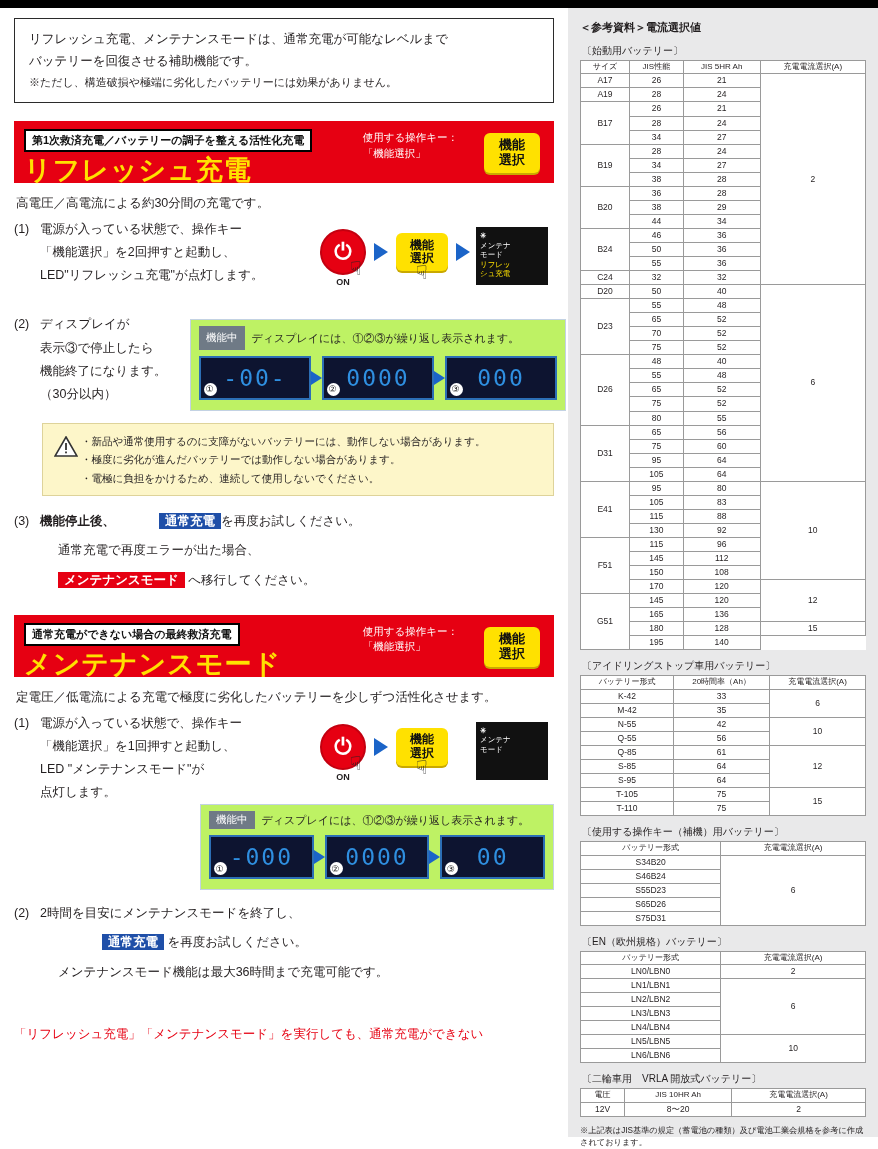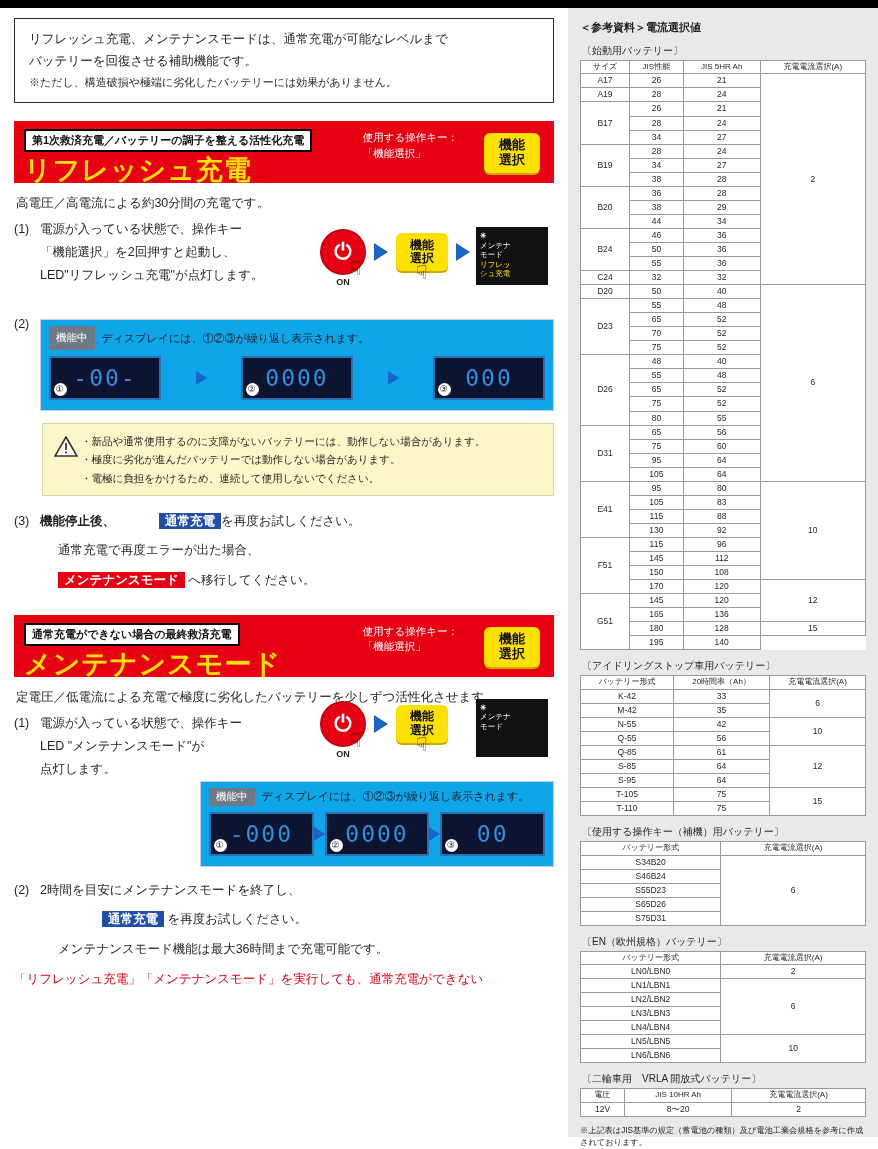--- a/index.html
+++ b/index.html
@@ -90,21 +90,21 @@
   }
   .led-panel {
     position:absolute; width:72px; height:58px; background:#111; color:#fff;
     font-size:7.5px; line-height:1.25; padding:4px;
   }
   .led-panel .y { color:#ffe100; }
   .led-panel .burst { color:#fff; font-weight:bold; }
 
   
   .disp {
-    background:#0ea5e9; border:1px solid #c3d2e3;
+    background:#bef264; border:1px solid #c3d2e3;
     padding:6px 8px 10px 8px; margin:6px 0 2px 0;
     position:relative;
   }
   .disp-head { display:flex; align-items:center; font-size:11px; margin-bottom:6px; }
   .disp-head .pill {
     background:#6f7a86; color:#fff; font-size:10.5px; padding:2px 7px; margin-right:7px;
   }
   .disp-row { display:flex; align-items:center; justify-content:space-between; }
   .seg {
     position:relative;
@@ -133,21 +133,21 @@
   .caution .tri { width:30px; flex:none; display:flex; align-items:flex-start; justify-content:center; padding-top:4px; }
   .tri svg { display:block; }
 
   .hl-red { background:#e60012; color:#fff; padding:1px 6px; font-weight:bold; }
   .hl-blue { background:#1f4fa8; color:#fff; padding:1px 6px; font-weight:bold;margin-left:44px; }
 
   .para { font-size:12.5px; line-height:1.9; margin:6px 0 0 28px; }
   .para.indent2 { margin-left:44px; }
 
   .footnote {
-    color:#e60012; font-size:12.5px; line-height:1.9; margin-top:6px;
+    color:#e60012; font-size:12.5px; line-height:1.9; margin-top:38px;
   }
 
   
   .right { position:absolute; left:568px; top:8px; width:310px; height:1129px; background:#e9e9ea; }
   .rpad { position:absolute; left:12px; top:12px; width:286px; }
   .r-title { font-size:11px; font-weight:bold; margin-bottom:8px; }
   .r-sub { font-size:10px; margin:9px 0 2px 2px; }
   table.t { border-collapse:collapse; width:100%; background:#fff; font-size:8.5px; }
   table.t th, table.t td {
     border:1px solid #9a9a9a; text-align:center; padding:1px 2px; line-height:1.3;
@@ -217,20 +217,26 @@
           <div class="burst">✳</div>
           <div>メンテナ</div>
           <div>モード</div>
           <div class="y">リフレッ</div>
           <div class="y">シュ充電</div>
         </div>
       </div>
 
       <div class="step" style="margin-top:16px;">
         <div class="num">(2)</div>
+        <div class="txt" style="width:150px; flex:none;">
+          <div>ディスプレイが</div>
+          <div>表示③で停止したら</div>
+          <div>機能終了になります。</div>
+          <div>（30分以内）</div>
+        </div>
         <div style="flex:1;">
           <div class="disp">
             <div class="disp-head">
               <span class="pill">機能中</span>
               <span>ディスプレイには、①②③が繰り返し表示されます。</span>
             </div>
             <div class="disp-row">
               <div class="seg">
                 <span>-00-</span>
                 <span class="cnum">①</span>
@@ -293,20 +299,21 @@
           </span>
         </div>
       </div>
 
       <div class="lead">定電圧／低電流による充電で極度に劣化したバッテリーを少しずつ活性化させます。</div>
 
       <div class="step">
         <div class="num">(1)</div>
         <div class="txt">
           <div>電源が入っている状態で、操作キー</div>
+          <div>「機能選択」を1回押すと起動し、</div>
           <div>LED "メンテナンスモード"が</div>
           <div>点灯します。</div>
         </div>
       </div>
 
       <div class="illus" style="margin-top:-86px;">
         <div class="pwr-btn">
           <span class="glyph">⏻</span>
         </div>
         <div class="pwr-label">ON</div>

